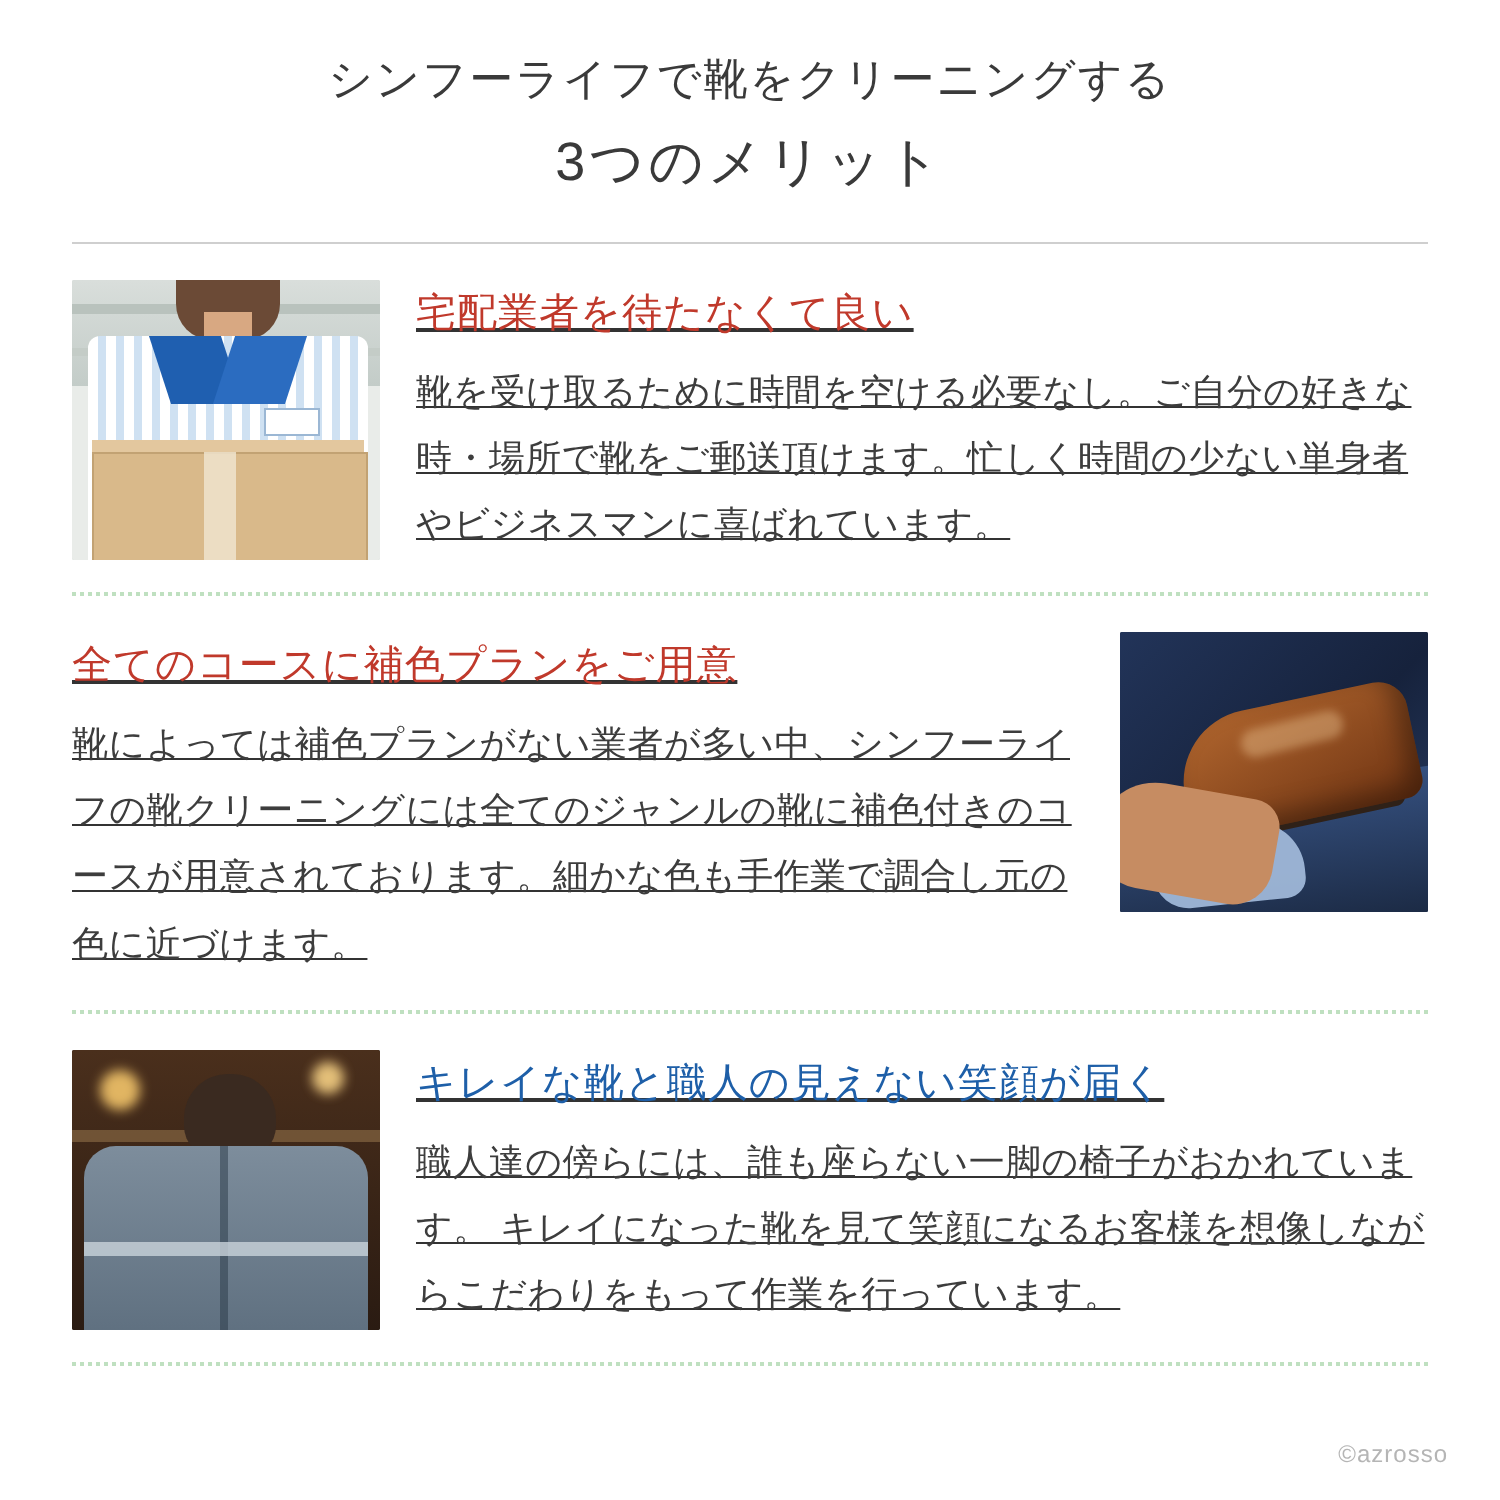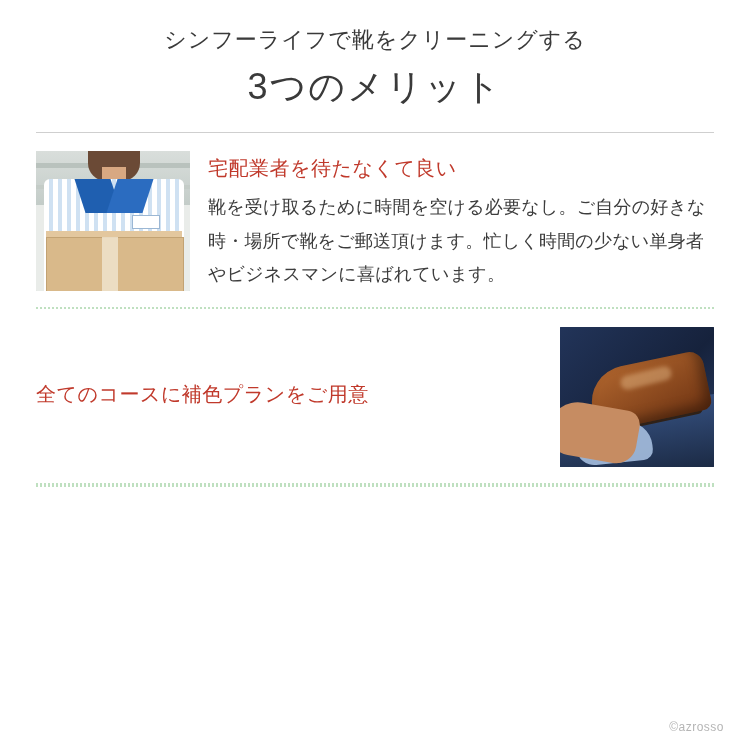--- a/index.html
+++ b/index.html
@@ -26,42 +26,43 @@
     padding-top: 26px;
     text-align: center;
   }
   .header-line1 {
     font-size: 22px;
     letter-spacing: 1px;
     color: #3a3a3a;
     line-height: 1.3;
   }
   .header-line2 {
-    font-size: 36px;
+    font-size: 27px;
     letter-spacing: 2px;
     color: #3a3a3a;
     margin-top: 9px;
     line-height: 1.3;
   }
   .header-rule {
     width: 678px;
     height: 1px;
     background: #cfcfcf;
     margin: 22px auto 0 auto;
   }
 
   
   .sections {
     padding: 0 36px;
     box-sizing: border-box;
   }
   .section {
     display: flex;
-    align-items: center;
+    align-items: flex-start;
     padding: 18px 0 16px 0;
+    text-decoration: underline;
   }
   .section.reverse {
     flex-direction: row-reverse;
   }
 
   .thumb {
     width: 154px;
     height: 140px;
     flex: 0 0 154px;
     position: relative;
@@ -293,24 +294,41 @@
         <div class="denim"></div>
         <div class="denim2"></div>
         <div class="shoe-sole"></div>
         <div class="shoe"></div>
         <div class="shoe-high"></div>
         <div class="cloth"></div>
         <div class="hand"></div>
       </div>
       <div class="body">
         <div class="sec-title">全てのコースに補色プランをご用意</div>
+        <div class="sec-text">靴によっては補色プランがない業者が多い中、シンフーライフの靴クリーニングには全てのジャンルの靴に補色付きのコースが用意されております。細かな色も手作業で調合し元の色に近づけます。</div>
       </div>
     </div>
 
     <div class="dotted"></div>
 
+    <div class="section">
+      <div class="thumb img-craft">
+        <div class="bg"></div>
+        <div class="lamp1"></div>
+        <div class="lamp2"></div>
+        <div class="shelfline"></div>
+        <div class="head"></div>
+        <div class="coat"></div>
+        <div class="seam"></div>
+        <div class="stripe"></div>
+      </div>
+      <div class="body">
+        <div class="sec-title blue">キレイな靴と職人の見えない笑顔が届く</div>
+        <div class="sec-text">職人達の傍らには、誰も座らない一脚の椅子がおかれています。 キレイになった靴を見て笑顔になるお客様を想像しながらこだわりをもって作業を行っています。</div>
+      </div>
+    </div>
 
     <div class="dotted"></div>
 
   </div>
 
   <div class="footer">©azrosso</div>
 </div>
 
 </body></html>

